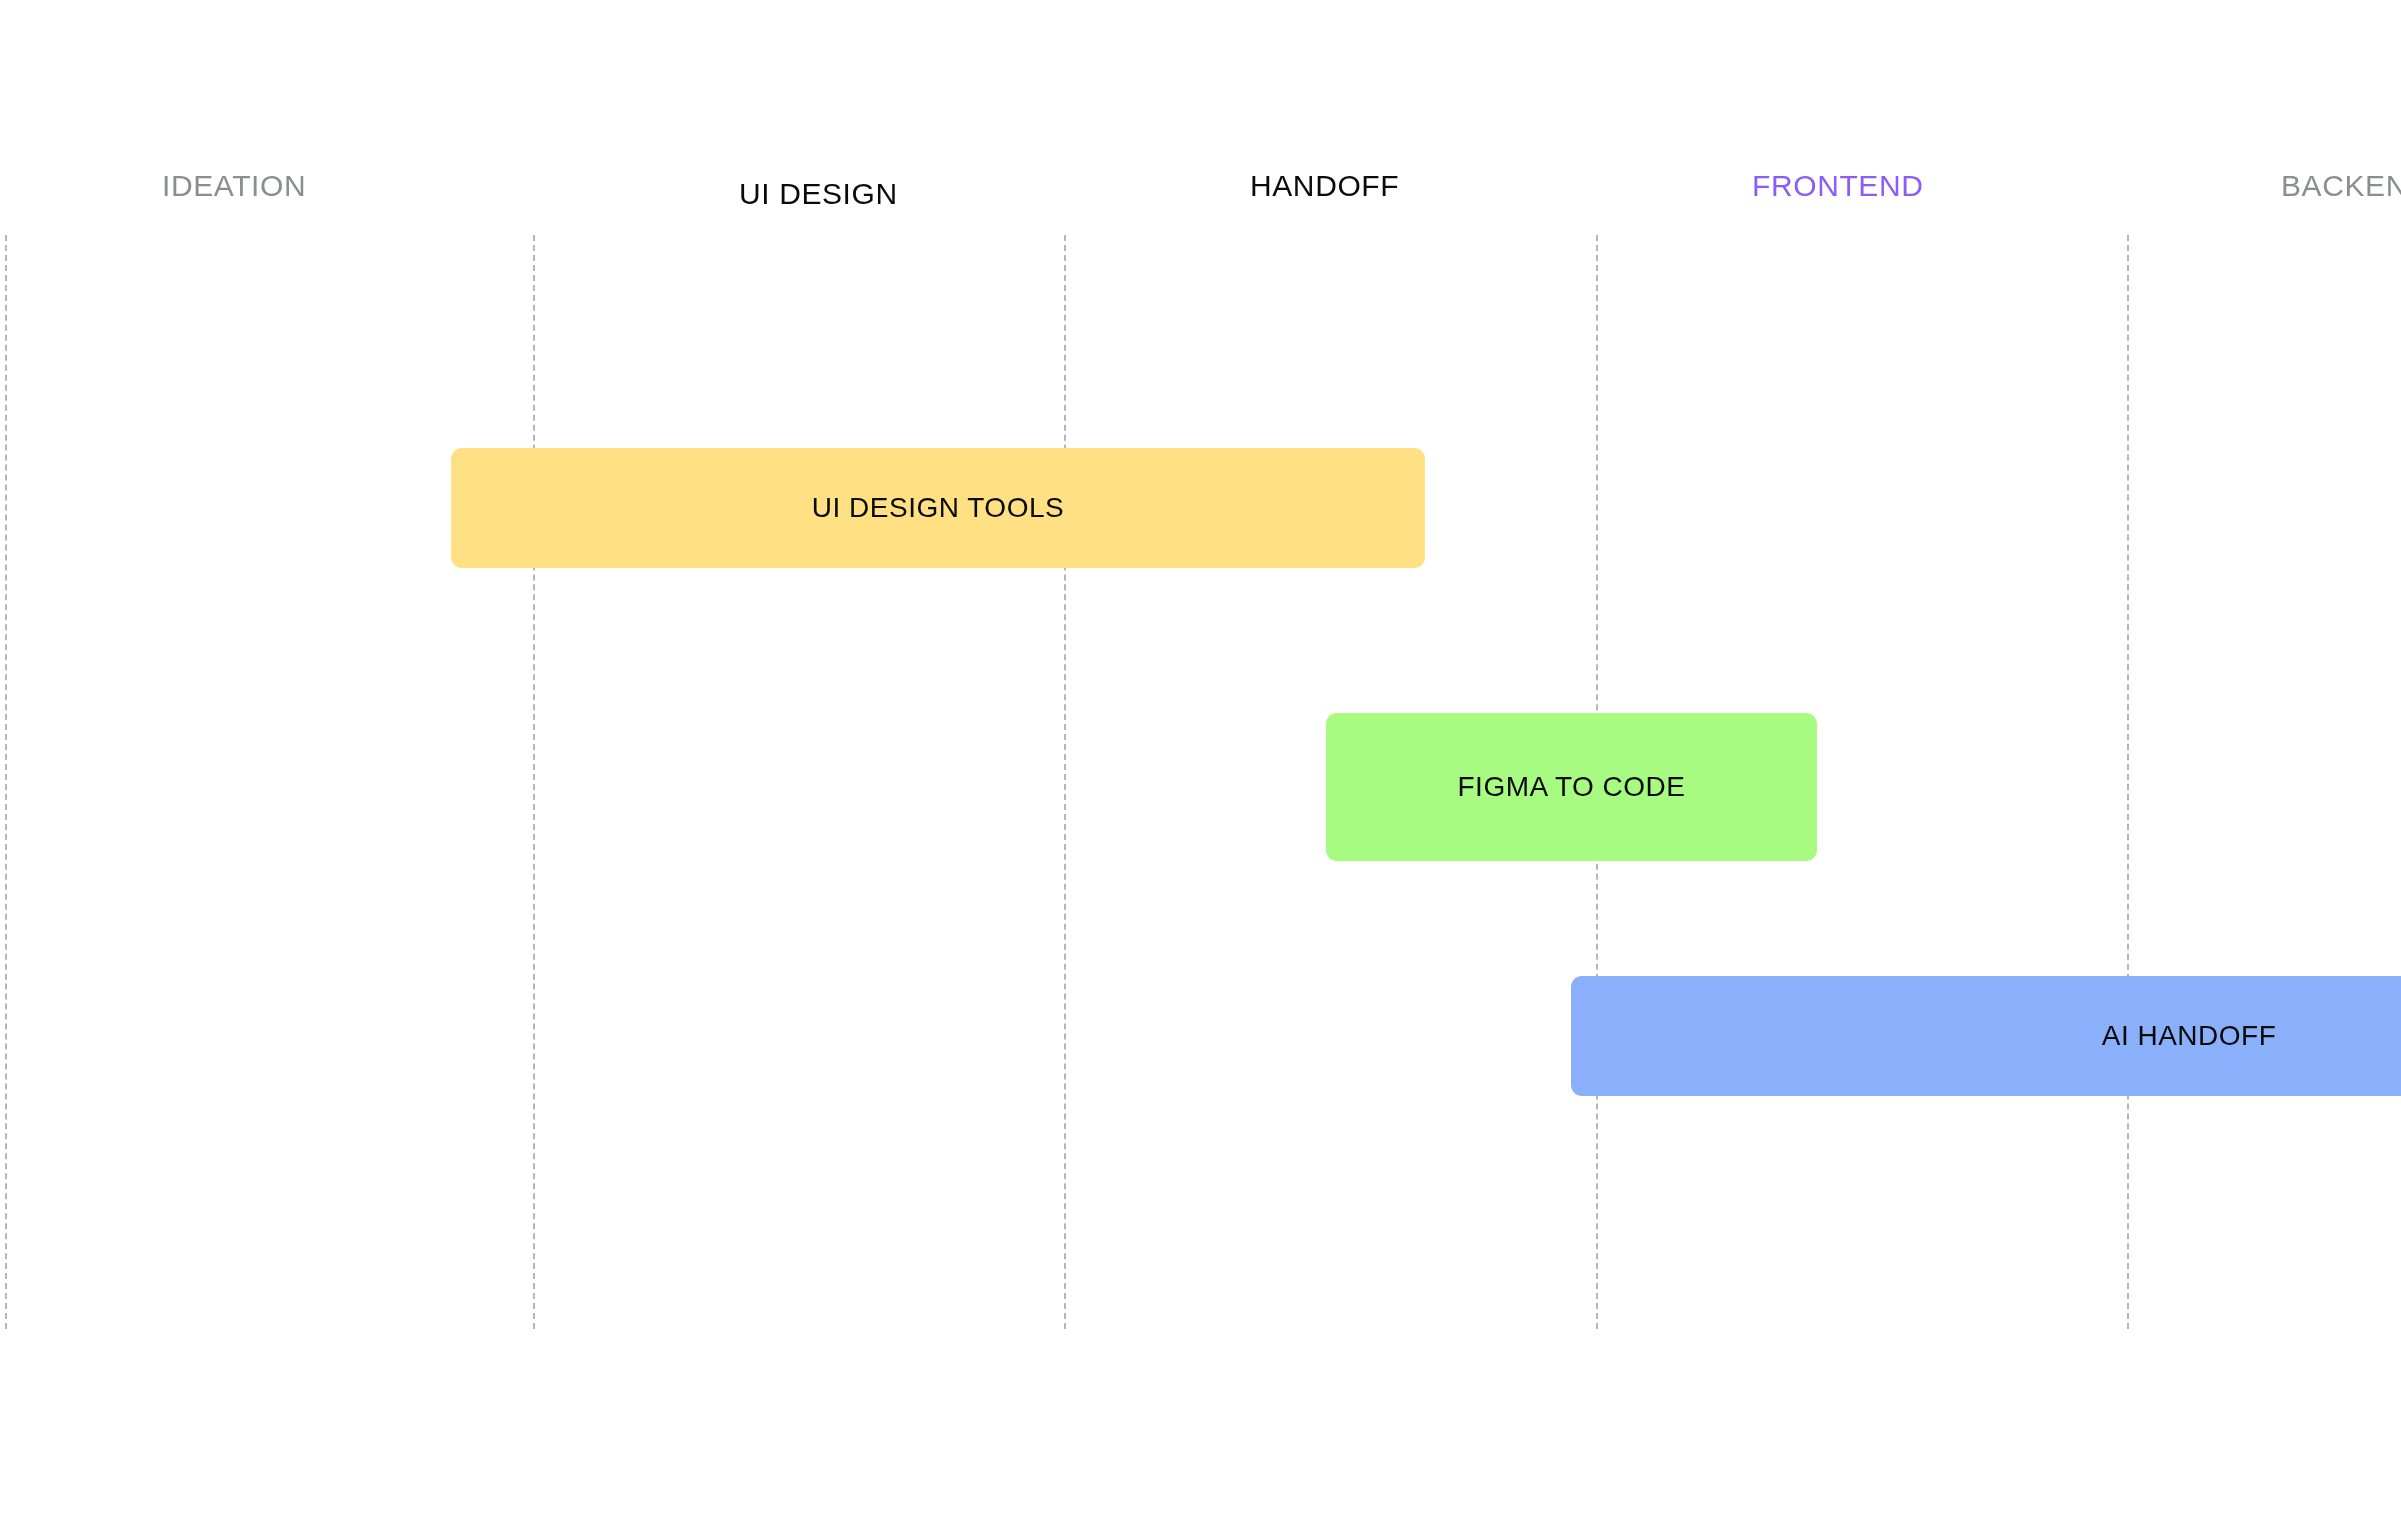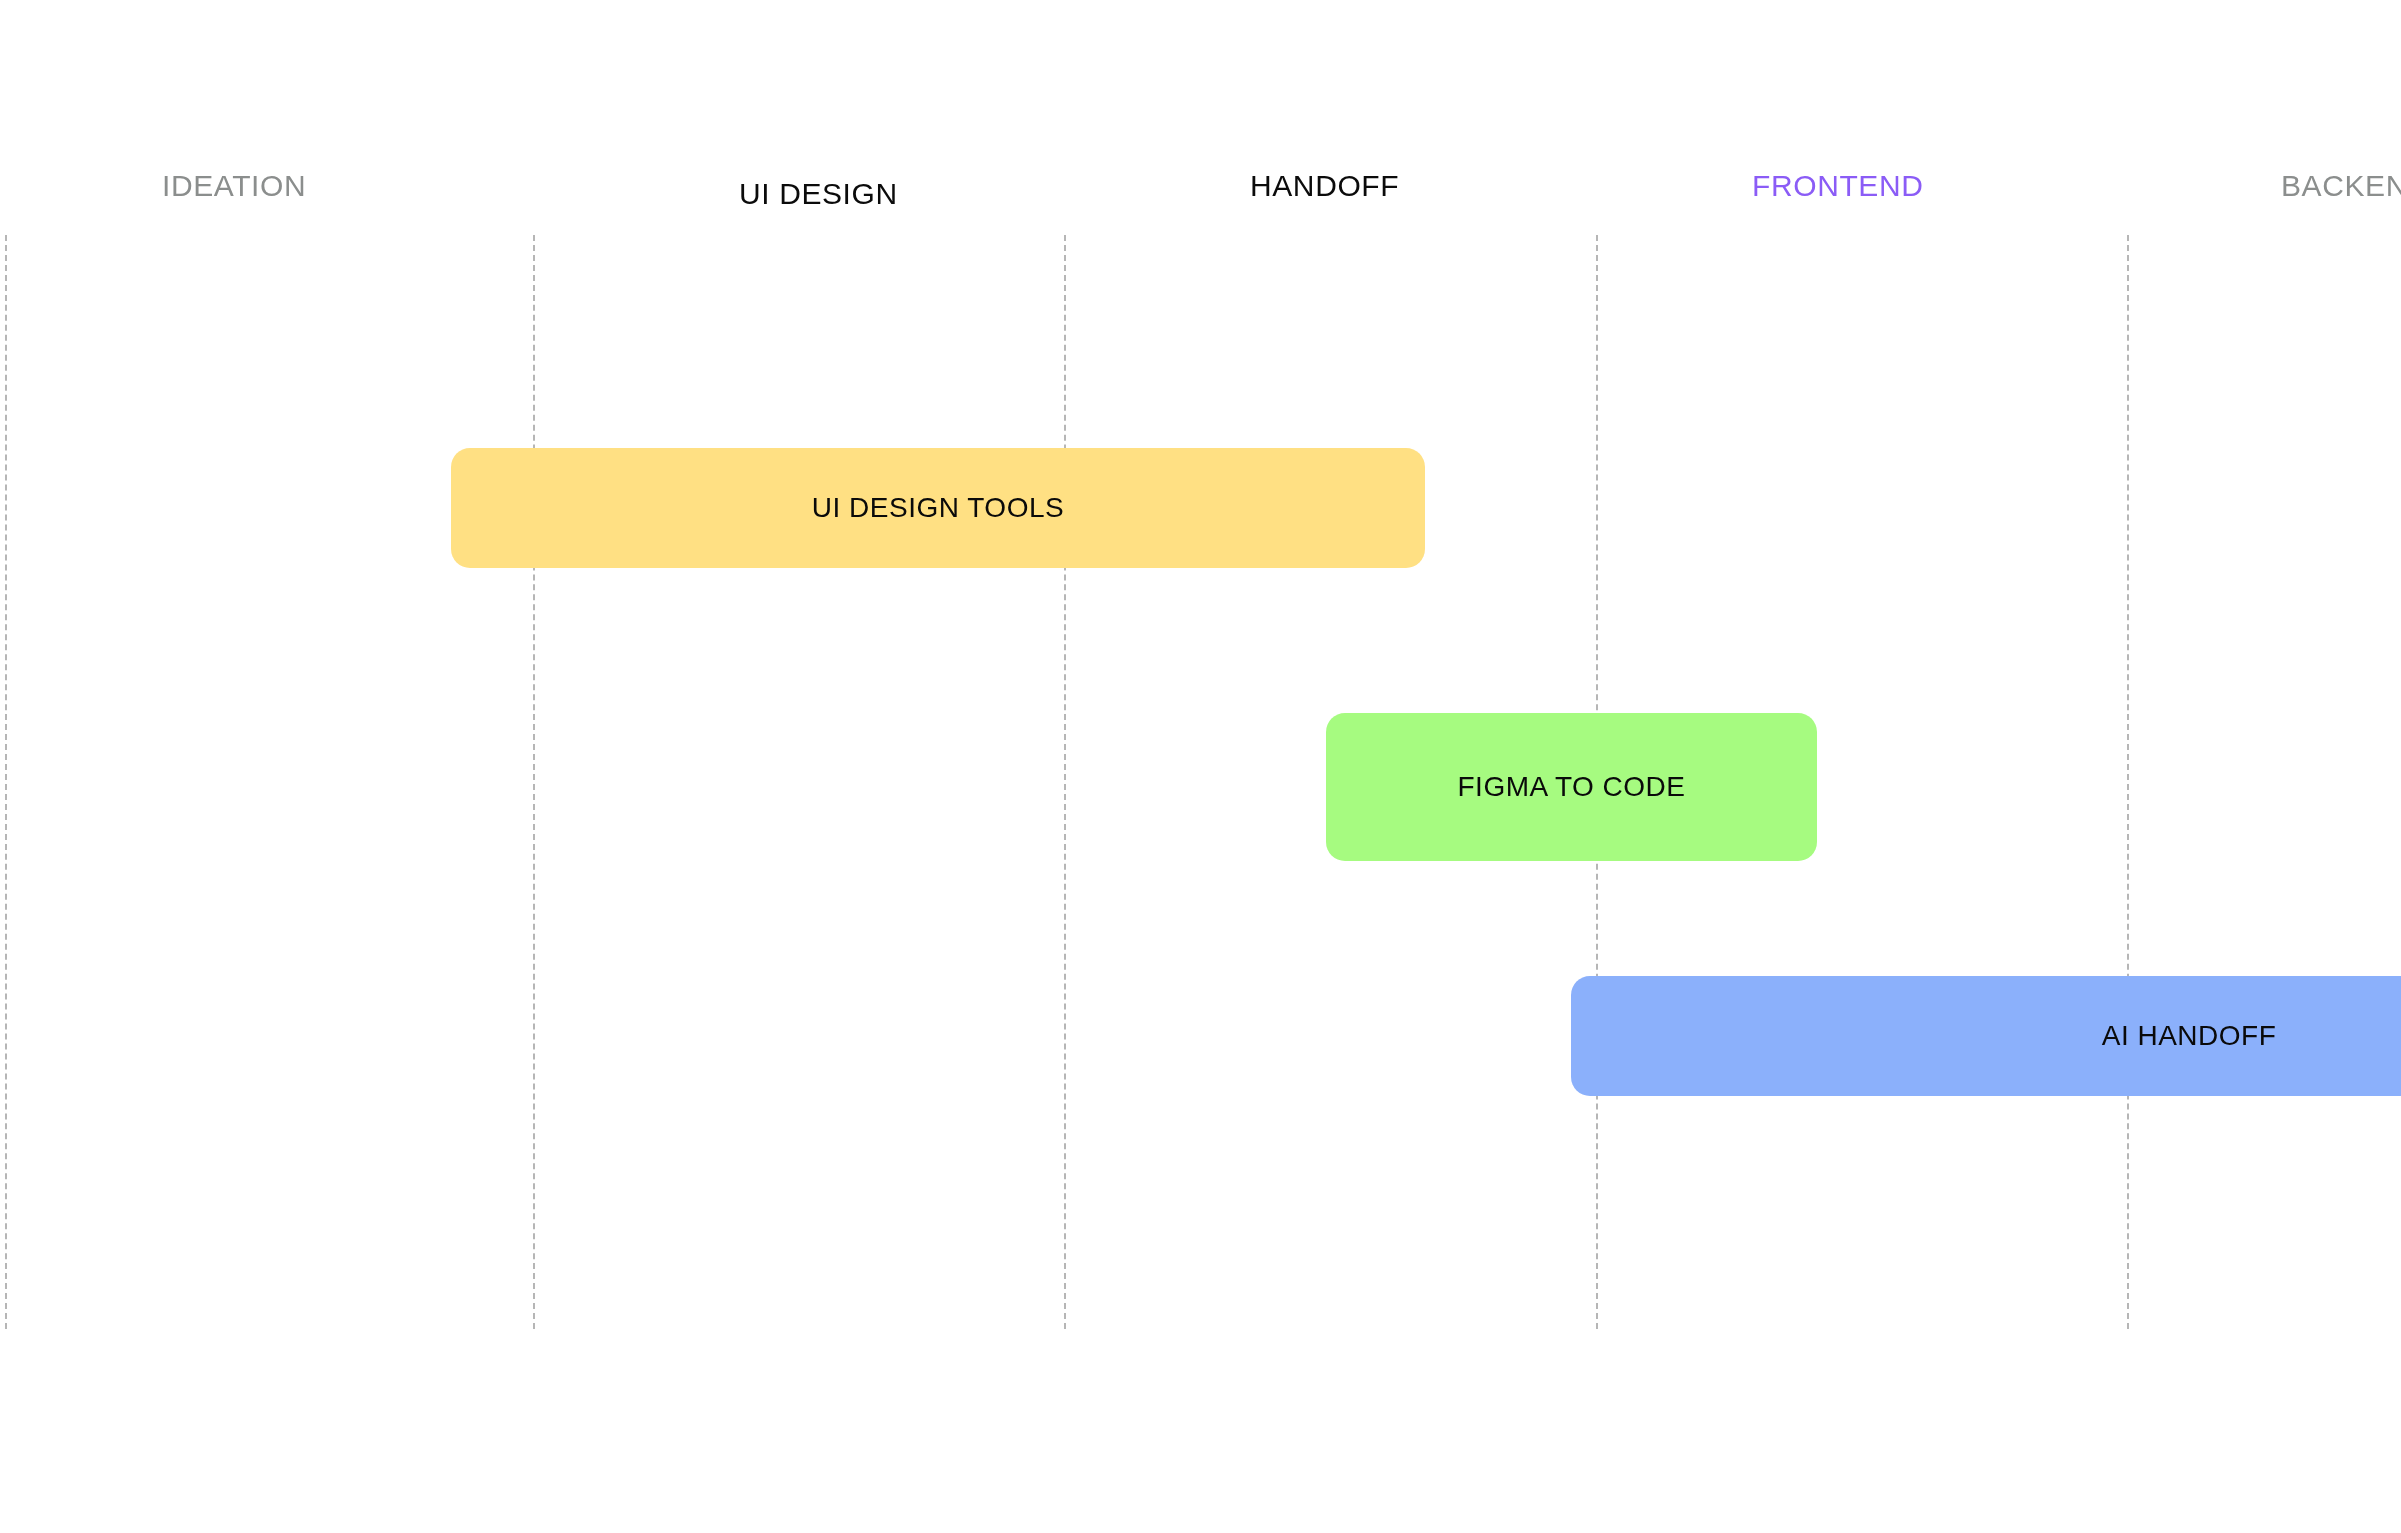--- a/index.html
+++ b/index.html
@@ -34,21 +34,21 @@
     width: 0;
     border-left: 2.4px dashed #b6b6b6;
     top: 235px;
     height: 1094px;
   }
 
   
   .bar {
     position: absolute;
     height: 120px;
-    border-radius: 19px;
+    border-radius: 11px;
     display: flex;
     align-items: center;
     justify-content: center;
   }
   .bar-label {
     font-size: 28px;
     font-weight: 500;
     letter-spacing: 0.5px;
     color: #0a0a0a;
     line-height: 1;

